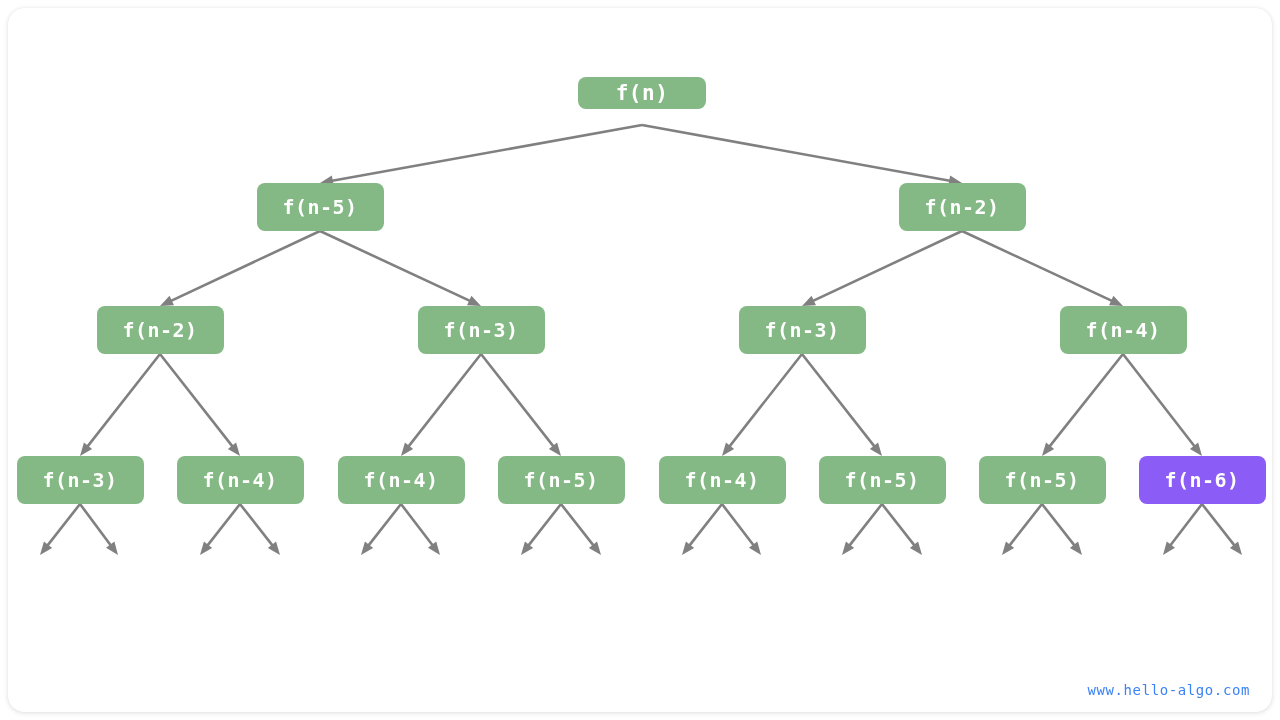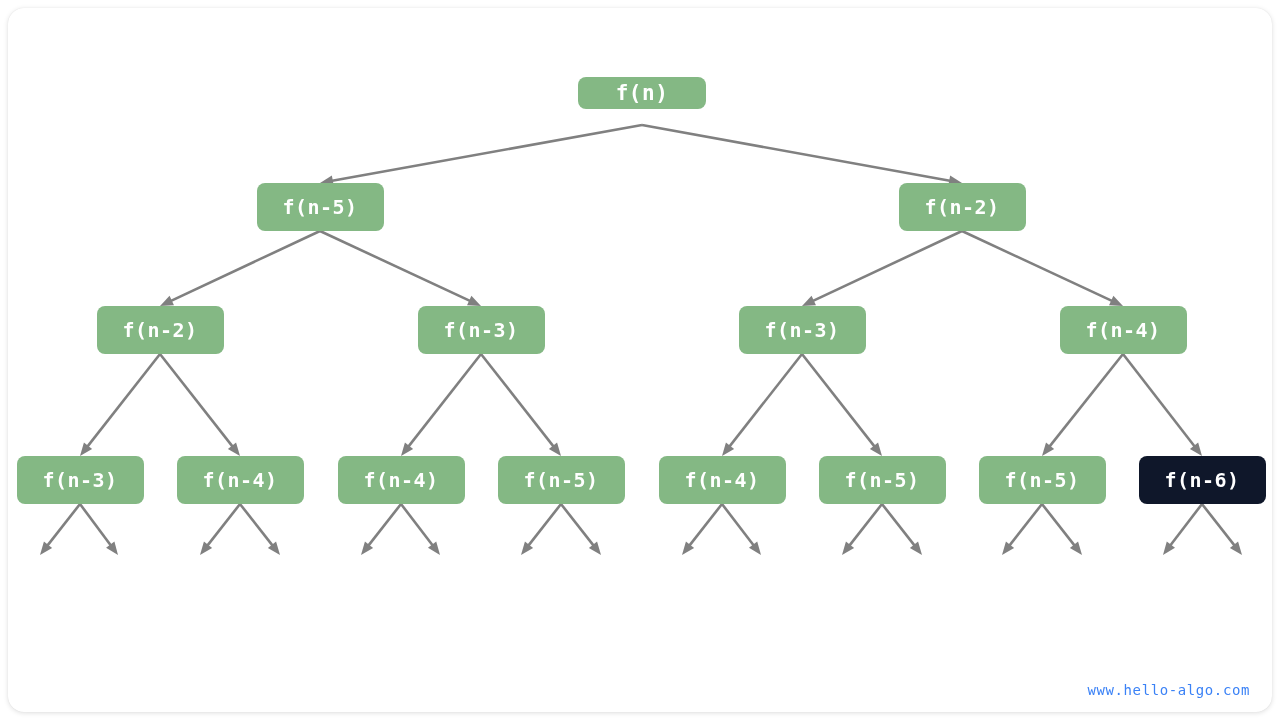--- a/index.html
+++ b/index.html
@@ -180,21 +180,21 @@
       </div>
       <div class="node" style="left: 658.5px; top: 456px; width: 127px; height: 48px; background: rgb(132, 184, 132); color: rgb(255, 255, 255); border-radius: 8px; font-size: 20px;">
         <span class="node-label">f(n-4)</span>
       </div>
       <div class="node" style="left: 818.5px; top: 456px; width: 127px; height: 48px; background: rgb(132, 184, 132); color: rgb(255, 255, 255); border-radius: 8px; font-size: 20px;">
         <span class="node-label">f(n-5)</span>
       </div>
       <div class="node" style="left: 978.5px; top: 456px; width: 127px; height: 48px; background: rgb(132, 184, 132); color: rgb(255, 255, 255); border-radius: 8px; font-size: 20px;">
         <span class="node-label">f(n-5)</span>
       </div>
-      <div class="node" style="left: 1138.5px; top: 456px; width: 127px; height: 48px; background: #0f172a; color: rgb(255, 255, 255); border-radius: 8px; font-size: 20px;">
+      <div class="node" style="left: 1138.5px; top: 456px; width: 127px; height: 48px; background: #8b5cf6; color: rgb(255, 255, 255); border-radius: 8px; font-size: 20px;">
         <span class="node-label">f(n-6)</span>
       </div>
     </div>
   <div id="ellipsis-layer">
       <div class="ellipsis" style="left: 40px; top: 586px; color: rgb(140, 140, 140);"></div>
       <div class="ellipsis" style="left: 118px; top: 586px; color: rgb(140, 140, 140);"></div>
       <div class="ellipsis" style="left: 200px; top: 586px; color: rgb(140, 140, 140);"></div>
       <div class="ellipsis" style="left: 280px; top: 586px; color: rgb(140, 140, 140);"></div>
       <div class="ellipsis" style="left: 361px; top: 586px; color: rgb(140, 140, 140);"></div>
       <div class="ellipsis" style="left: 440px; top: 586px; color: rgb(140, 140, 140);"></div>

